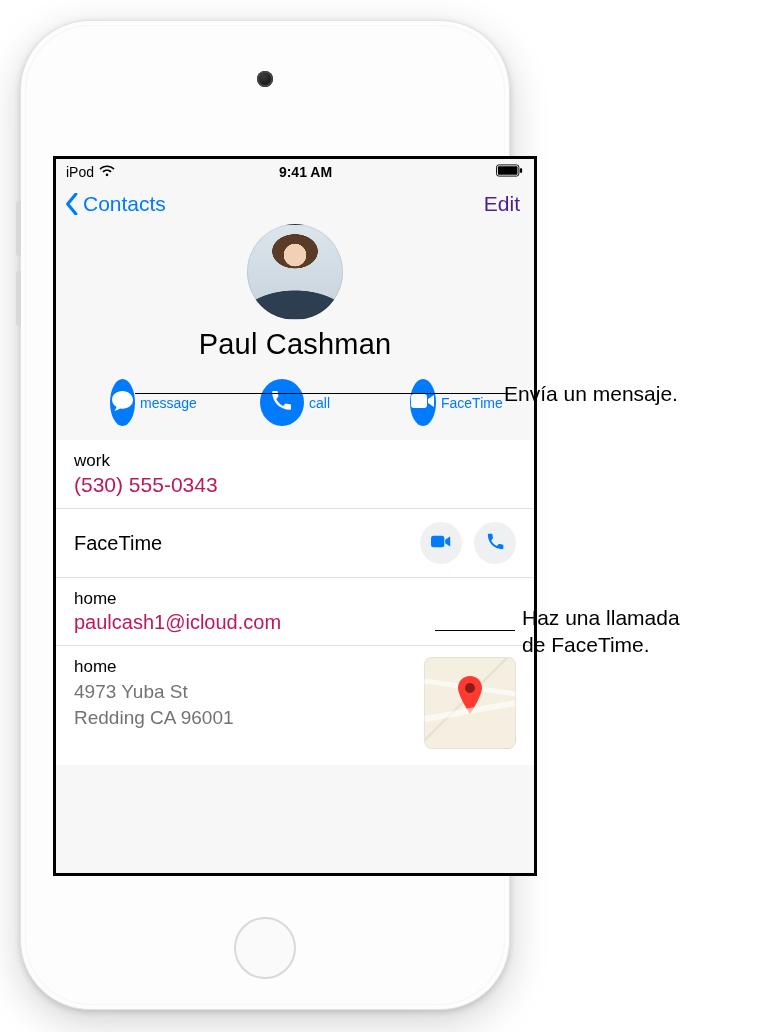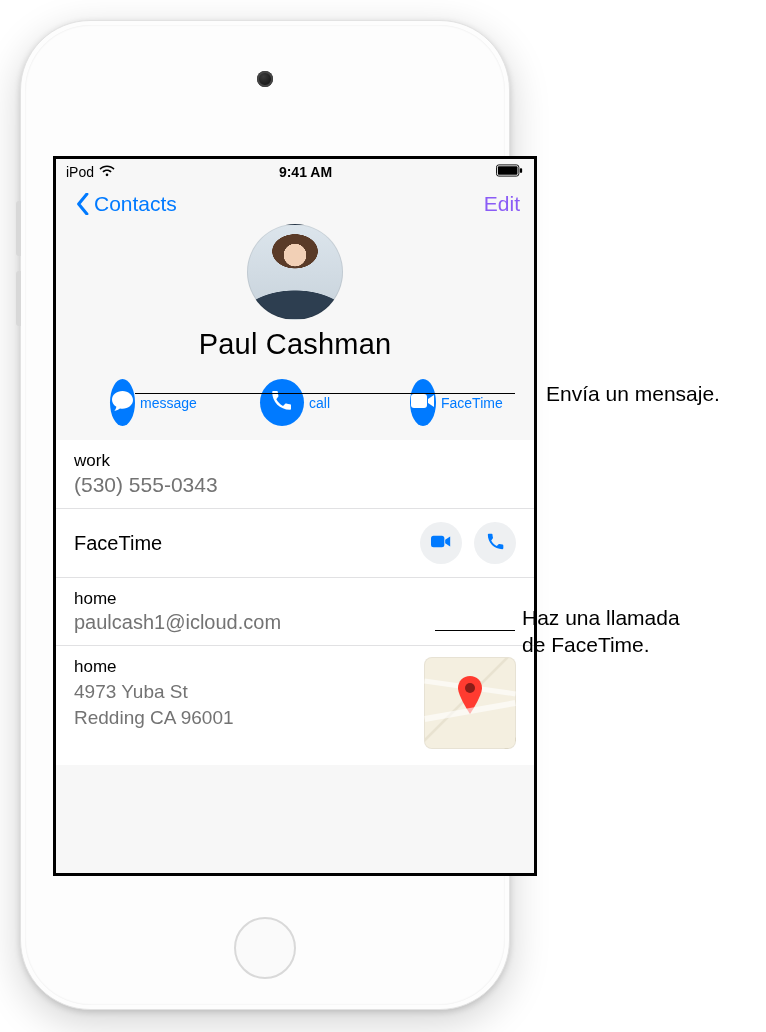--- a/index.html
+++ b/index.html
@@ -79,31 +79,31 @@
     background:#f7f7f7;
   }
   .status-left { display:flex; align-items:center; gap:5px; }
   .wifi-icon svg { width:16px; height:12px; }
   .status-right { display:flex; align-items:center; gap:5px; }
   .battery-icon svg { width:28px; height:13px; }
   .nav-bar {
     display:flex;
     justify-content:space-between;
     align-items:center;
-    padding:10px 14px 0 19px;
+    padding:10px 14px 0 8px;
     background:#f7f7f7;
   }
   .back {
     display:flex;
     align-items:center;
     color:#007aff;
     font-size:21px;
   }
   .back svg { width:15px; height:22px; margin-right:4px; }
-  .edit { color:#8b5cf6; font-size:21px; }
+  .edit { color:#4c1d95; font-size:21px; }
   .header {
     text-align:center;
     padding:8px 0 12px 0;
     background:#f7f7f7;
   }
   .avatar {
     width:96px; height:96px;
     border-radius:50%;
     margin:0 auto 8px auto;
     background:
@@ -136,21 +136,21 @@
     justify-content:center;
   }
   .action-circle svg { fill:#fff; }
   .action-label { font-size:14px; color:#007aff; }
   .list { background:#fff; }
   .row {
     padding:11px 18px;
     border-bottom:1px solid #e1e1e3;
   }
   .row-label { font-size:17px; color:#000; margin-bottom:2px; }
-  .row-value-link { font-size:21px; color:#737373; }
+  .row-value-link { font-size:21px; color:#be185d; }
   .row-value-text { font-size:19px; color:#737373; line-height:1.35; }
   .row-ft {
     display:flex;
     align-items:center;
     justify-content:space-between;
     padding:13px 18px;
     border-bottom:1px solid #e1e1e3;
   }
   .ft-label { font-size:20px; color:#000; }
   .ft-actions { display:flex; gap:12px; }
@@ -333,19 +333,19 @@
               </svg>
           </div>
         </div>
       </div>
     </div>
 
   </div>
 </div>
 
 <div class="callout-line" style="top:393px; left:135px; width:380px;"></div>
-<div class="callout" style="top:380px; left:546px;">Envía un mensaje.</div>
+<div class="callout" style="top:380px; left:504px;">Envía un mensaje.</div>
 
 <div class="callout-line" style="top:630px; left:435px; width:80px;"></div>
 <div class="callout" style="top:604px; left:522px;">
   <span>Haz una llamada</span><br>
   <span>de FaceTime.</span>
 </div>
 
 </body></html>

